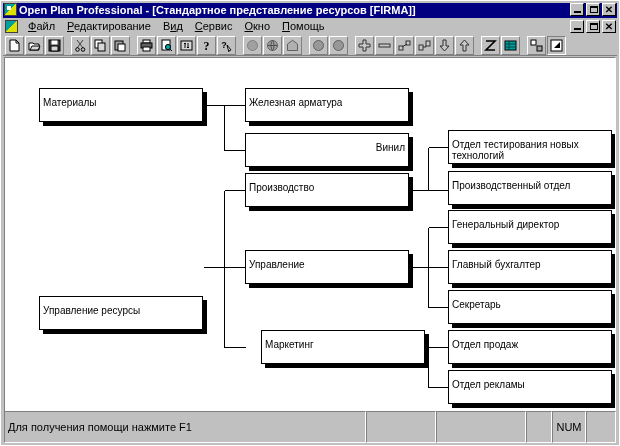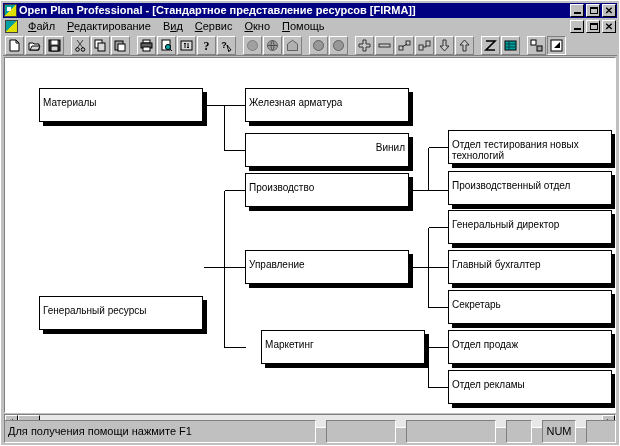--- a/index.html
+++ b/index.html
@@ -9,21 +9,21 @@
     font-size:11px;
     background:#c0c0c0;
     -webkit-font-smoothing:none;
   }
   .app{position:relative;width:620px;height:446px;background:#c0c0c0;
        border:1px solid #fff;box-sizing:border-box;}
 
   
   .titlebar{
     position:absolute;left:2px;top:2px;right:2px;height:15px;
-    background:#000080;display:flex;align-items:center;
+    background:#000080;display:flex;align-items:flex-start;
     color:#fff;font-weight:bold;font-size:11px;
   }
   .title-icon{
     width:13px;height:13px;margin:0 2px 0 1px;flex:0 0 auto;
     background:linear-gradient(135deg,#00a0a0 0 50%,#e0e000 50% 100%);
     border:1px solid #404040;box-sizing:border-box;position:relative;
   }
   .title-icon:after{content:"";position:absolute;left:2px;top:2px;width:4px;height:4px;background:#fff;}
   .title-text{flex:1 1 auto;white-space:nowrap;overflow:hidden;line-height:15px;}
   .winbtns{display:flex;gap:2px;padding-right:1px;flex:0 0 auto;}
@@ -96,22 +96,22 @@
   .sbtn{width:13px;flex:0 0 auto;background:#c0c0c0;
         border:1px solid;border-color:#fff #000 #000 #fff;box-sizing:border-box;
         display:flex;align-items:center;justify-content:center;}
   .sbtn svg{display:block;}
   .strack{flex:1 1 auto;background:#e8e8e8;position:relative;}
   .sthumb{position:absolute;left:0;top:0;bottom:0;width:22px;background:#c0c0c0;
           border:1px solid;border-color:#fff #000 #000 #fff;box-sizing:border-box;}
 
   
   .statusbar{
-    position:absolute;left:3px;right:3px;bottom:2px;height:23px;
-    display:flex;align-items:stretch;gap:10px;
+    position:absolute;left:3px;right:3px;bottom:2px;height:32px;
+    display:flex;align-items:stretch;gap:0;
   }
   .spane{
     background:#c0c0c0;border:1px solid;border-color:#808080 #fff #fff #808080;
     box-sizing:border-box;font-size:11px;line-height:11px;color:#000;
     padding:1px 3px;white-space:nowrap;overflow:hidden;display:flex;align-items:center;
   }
   .spane.msg{flex:1 1 auto;}
   .spane.p1{width:70px;}
   .spane.p2{width:90px;}
   .spane.p3{width:26px;}
@@ -396,21 +396,21 @@
 
           <path d="M404.5 209.5 H423.5 M423.5 169.5 V249.5 M423.5 169.5 H443.5 M423.5 209.5 H443.5 M423.5 249.5 H443.5"></path>
 
           <path d="M404.5 289.5 H423.5 M423.5 289.5 V329.5 M423.5 289.5 H443.5 M423.5 329.5 H443.5"></path>
 
           <path d="M607.5 89.5 H620 M607.5 132.5 H620 M607.5 289.5 H620 M607.5 329.5 H620"></path>
         </g>
       </svg>
 
       <div class="node" style="left:34px;top:30px;width:164px;height:34px;">Материалы</div>
-      <div class="node" style="left:34px;top:238px;width:164px;height:34px;">Генеральный ресурсы</div>
+      <div class="node" style="left:34px;top:238px;width:164px;height:34px;">Управление ресурсы</div>
 
       <div class="node" style="left:240px;top:30px;width:164px;height:34px;">Железная арматура</div>
       <div class="node" style="left:240px;top:75px;width:164px;height:34px;text-align:right;">Винил</div>
       <div class="node" style="left:240px;top:115px;width:164px;height:34px;">Производство</div>
       <div class="node" style="left:240px;top:192px;width:164px;height:34px;">Управление</div>
       <div class="node" style="left:256px;top:272px;width:164px;height:34px;">Маркетинг</div>
 
       <div class="node" style="left:443px;top:72px;width:164px;height:34px;">Отдел тестирования новых технологий</div>
       <div class="node" style="left:443px;top:113px;width:164px;height:34px;">Производственный отдел</div>
       <div class="node" style="left:443px;top:152px;width:164px;height:34px;">Генеральный директор</div>

